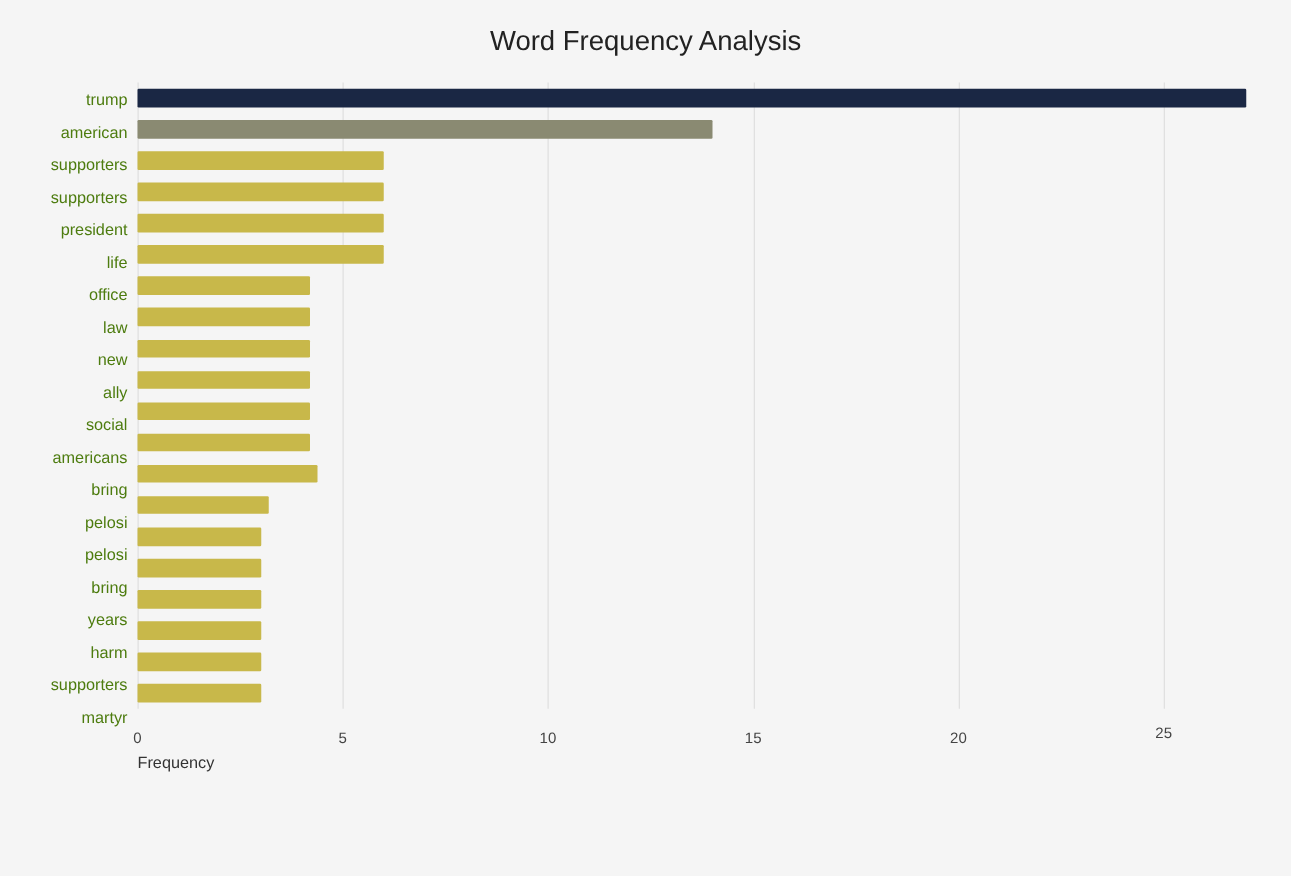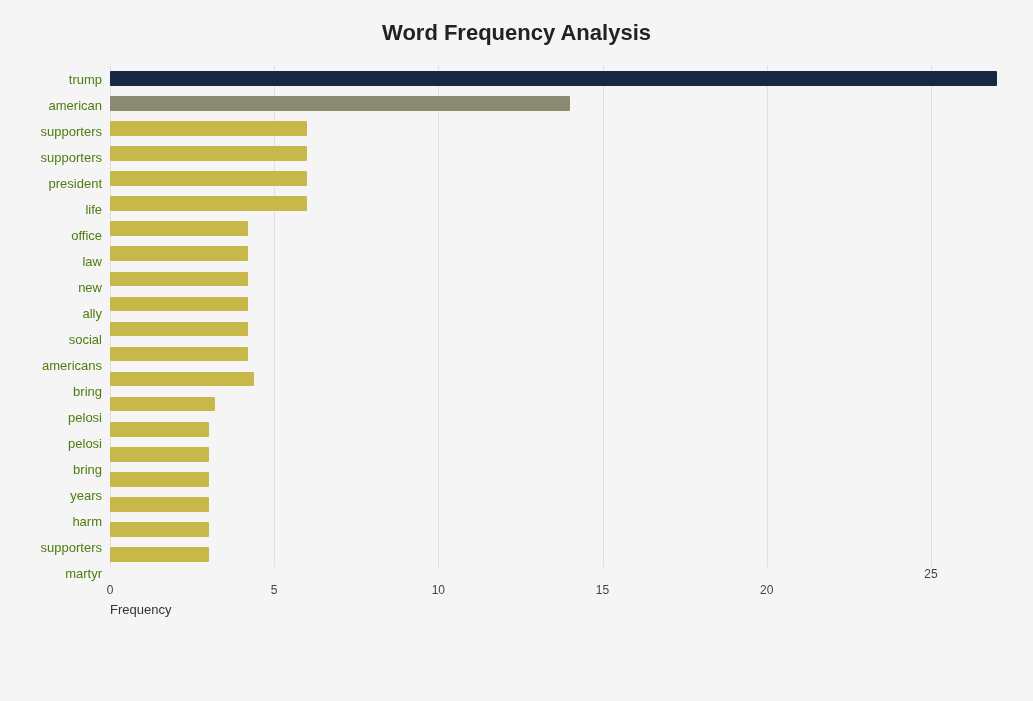--- a/index.html
+++ b/index.html
@@ -15,21 +15,21 @@
     .chart-container {
       background: #f5f5f5;
       width: 1033px;
       height: 701px;
       padding: 20px 20px 60px 20px;
       position: relative;
     }
     .chart-title {
       text-align: center;
       font-size: 22px;
-      font-weight: bold;
+      font-weight: normal;
       margin-bottom: 20px;
       color: #222;
     }
     .chart-area {
       display: flex;
       flex-direction: row;
       height: calc(100% - 70px);
       width: 100%;
     }
     .y-axis {
@@ -210,20 +210,20 @@
               <div class="bar bar-gold" style="width: 10.9091%;"></div>
             </div>
           </div>
         <div style="position:absolute; bottom:0; left:0; right:0; height:30px; display:flex; align-items:flex-end;">
           <div style="position:relative; width:100%; height:30px;" id="x-ticks-container">
               <span class="x-tick" style="left: 0%; bottom: 0px; position: absolute;">0</span>
               <span class="x-tick" style="left: 18.1818%; bottom: 0px; position: absolute;">5</span>
               <span class="x-tick" style="left: 36.3636%; bottom: 0px; position: absolute; margin-top: 17px;">10</span>
               <span class="x-tick" style="left: 54.5455%; bottom: 0px; position: absolute;">15</span>
               <span class="x-tick" style="left: 72.7273%; bottom: 0px; position: absolute;">20</span>
-              <span class="x-tick" style="left: 90.9091%; bottom: 16px; position: absolute;">25</span>
+              <span class="x-tick" style="left: 90.9091%; bottom: 4px; position: absolute;">25</span>
             </div>
         </div>
       </div>
       <div style="text-align:left; margin-top:5px; font-size:13px; color:#333;">Frequency</div>
     </div>
   </div>
 </div>
 
 </body></html>

